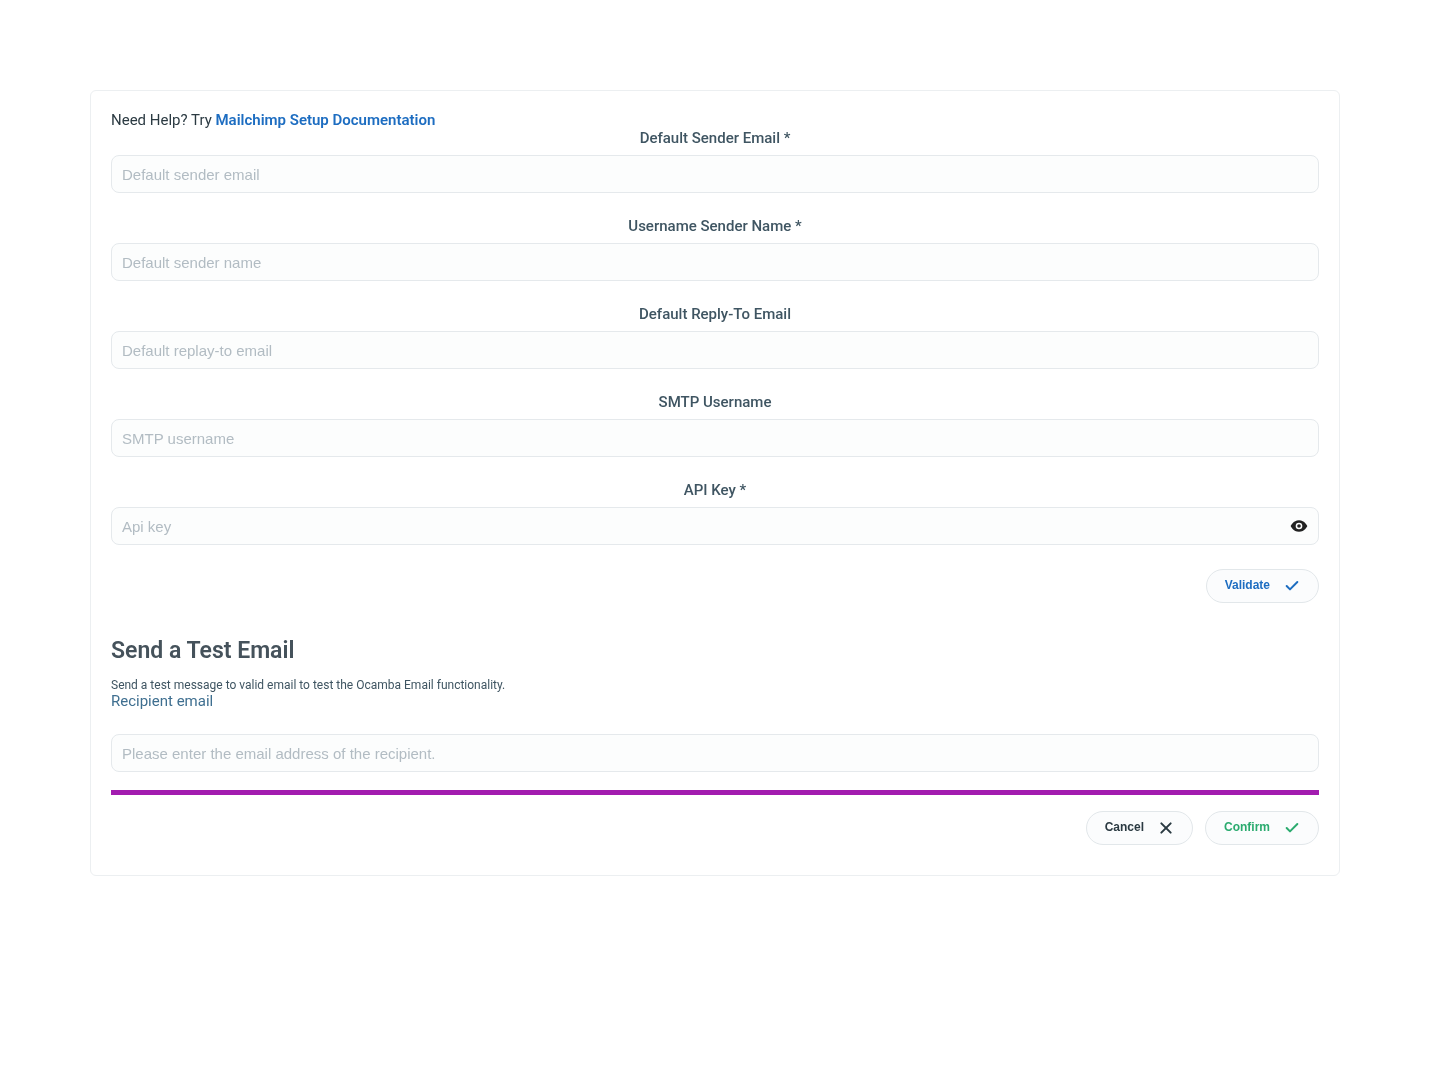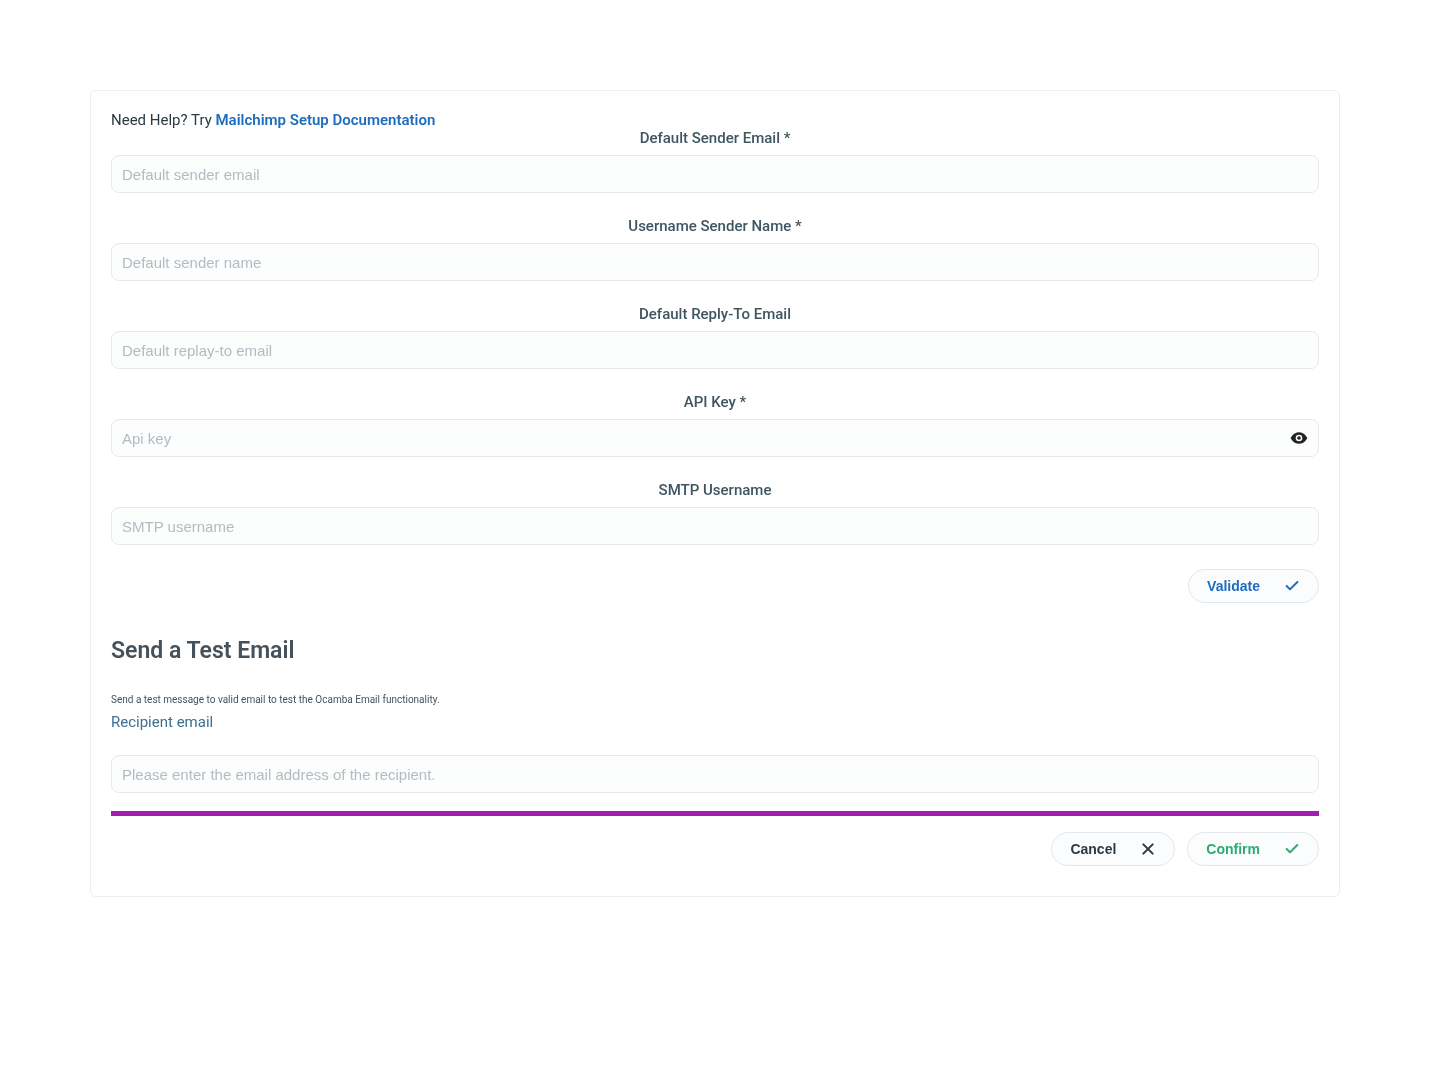--- a/index.html
+++ b/index.html
@@ -55,44 +55,43 @@
     top: 50%;
     transform: translateY(-50%);
     width: 20px; height: 20px;
     color: #222;
     cursor: pointer;
   }
   .btn-row { display: flex; justify-content: flex-end; margin-top: 8px; }
   .pill-btn {
     display: inline-flex;
     align-items: flex-start;
-    gap: 24px;
+    gap: 14px;
     border: 1px solid #e2e7ea;
     background: #fbfcfd;
     border-radius: 22px;
     padding: 8px 18px;
-    font-size: 14px;
+    font-size: 12px;
     font-weight: 600;
     cursor: pointer;
   }
   .pill-btn.blue { color: #1d6dc1; }
   .pill-btn.green { color: #2bab6f; }
   .pill-btn.dark { color: #2b3a42; }
   .pill-btn svg { width: 16px; height: 16px; }
   .section-title {
     font-size: 23px;
     font-weight: 600;
     color: #45525b;
     margin-top: 34px;
-    margin-bottom: 30px;
+    margin-bottom: 14px;
   }
   .section-desc {
-    font-size: 10px;
+    font-size: 12px;
     color: #3f5562;
-    margin-bottom: 8px;
   }
   .sub-label {
     font-size: 15px;
     color: #3f6f90;
     margin-bottom: 24px;
   }
   .arrow {
     position: absolute;
     left: 860px;
     bottom: 24px;
@@ -131,35 +130,35 @@
   </div>
 
   
   <div class="field-group">
     <label class="field-label">Default Reply-To Email</label>
     <input class="text-input" type="text" placeholder="Default replay-to email" style="">
   </div>
 
   
   <div class="field-group">
+    <label class="field-label">SMTP Username</label>
+    <input class="text-input" type="text" placeholder="SMTP username" style="">
+  </div>
+
+  
+  <div class="field-group">
     <label class="field-label">API Key *</label>
     <div class="input-with-icon">
       <input class="text-input" type="password" placeholder="Api key" style="">
       <span class="eye-icon">
         <svg viewBox="0 0 24 24" fill="currentColor">
             <path d="M12 5c-7 0-10 7-10 7s3 7 10 7 10-7 10-7-3-7-10-7zm0 11a4 4 0 1 1 0-8 4 4 0 0 1 0 8zm0-6.2a2.2 2.2 0 1 0 0 4.4 2.2 2.2 0 0 0 0-4.4z"></path>
           </svg>
       </span>
     </div>
-  </div>
-
-  
-  <div class="field-group">
-    <label class="field-label">SMTP Username</label>
-    <input class="text-input" type="text" placeholder="SMTP username" style="">
   </div>
 
   <div class="btn-row">
     <button class="pill-btn blue">
       <span>Validate</span>
       <svg viewBox="0 0 24 24" fill="none" stroke="currentColor" stroke-width="3" stroke-linecap="round" stroke-linejoin="round">
           <polyline points="4 12 9 17 20 6"></polyline>
         </svg>
     </button>
   </div>

